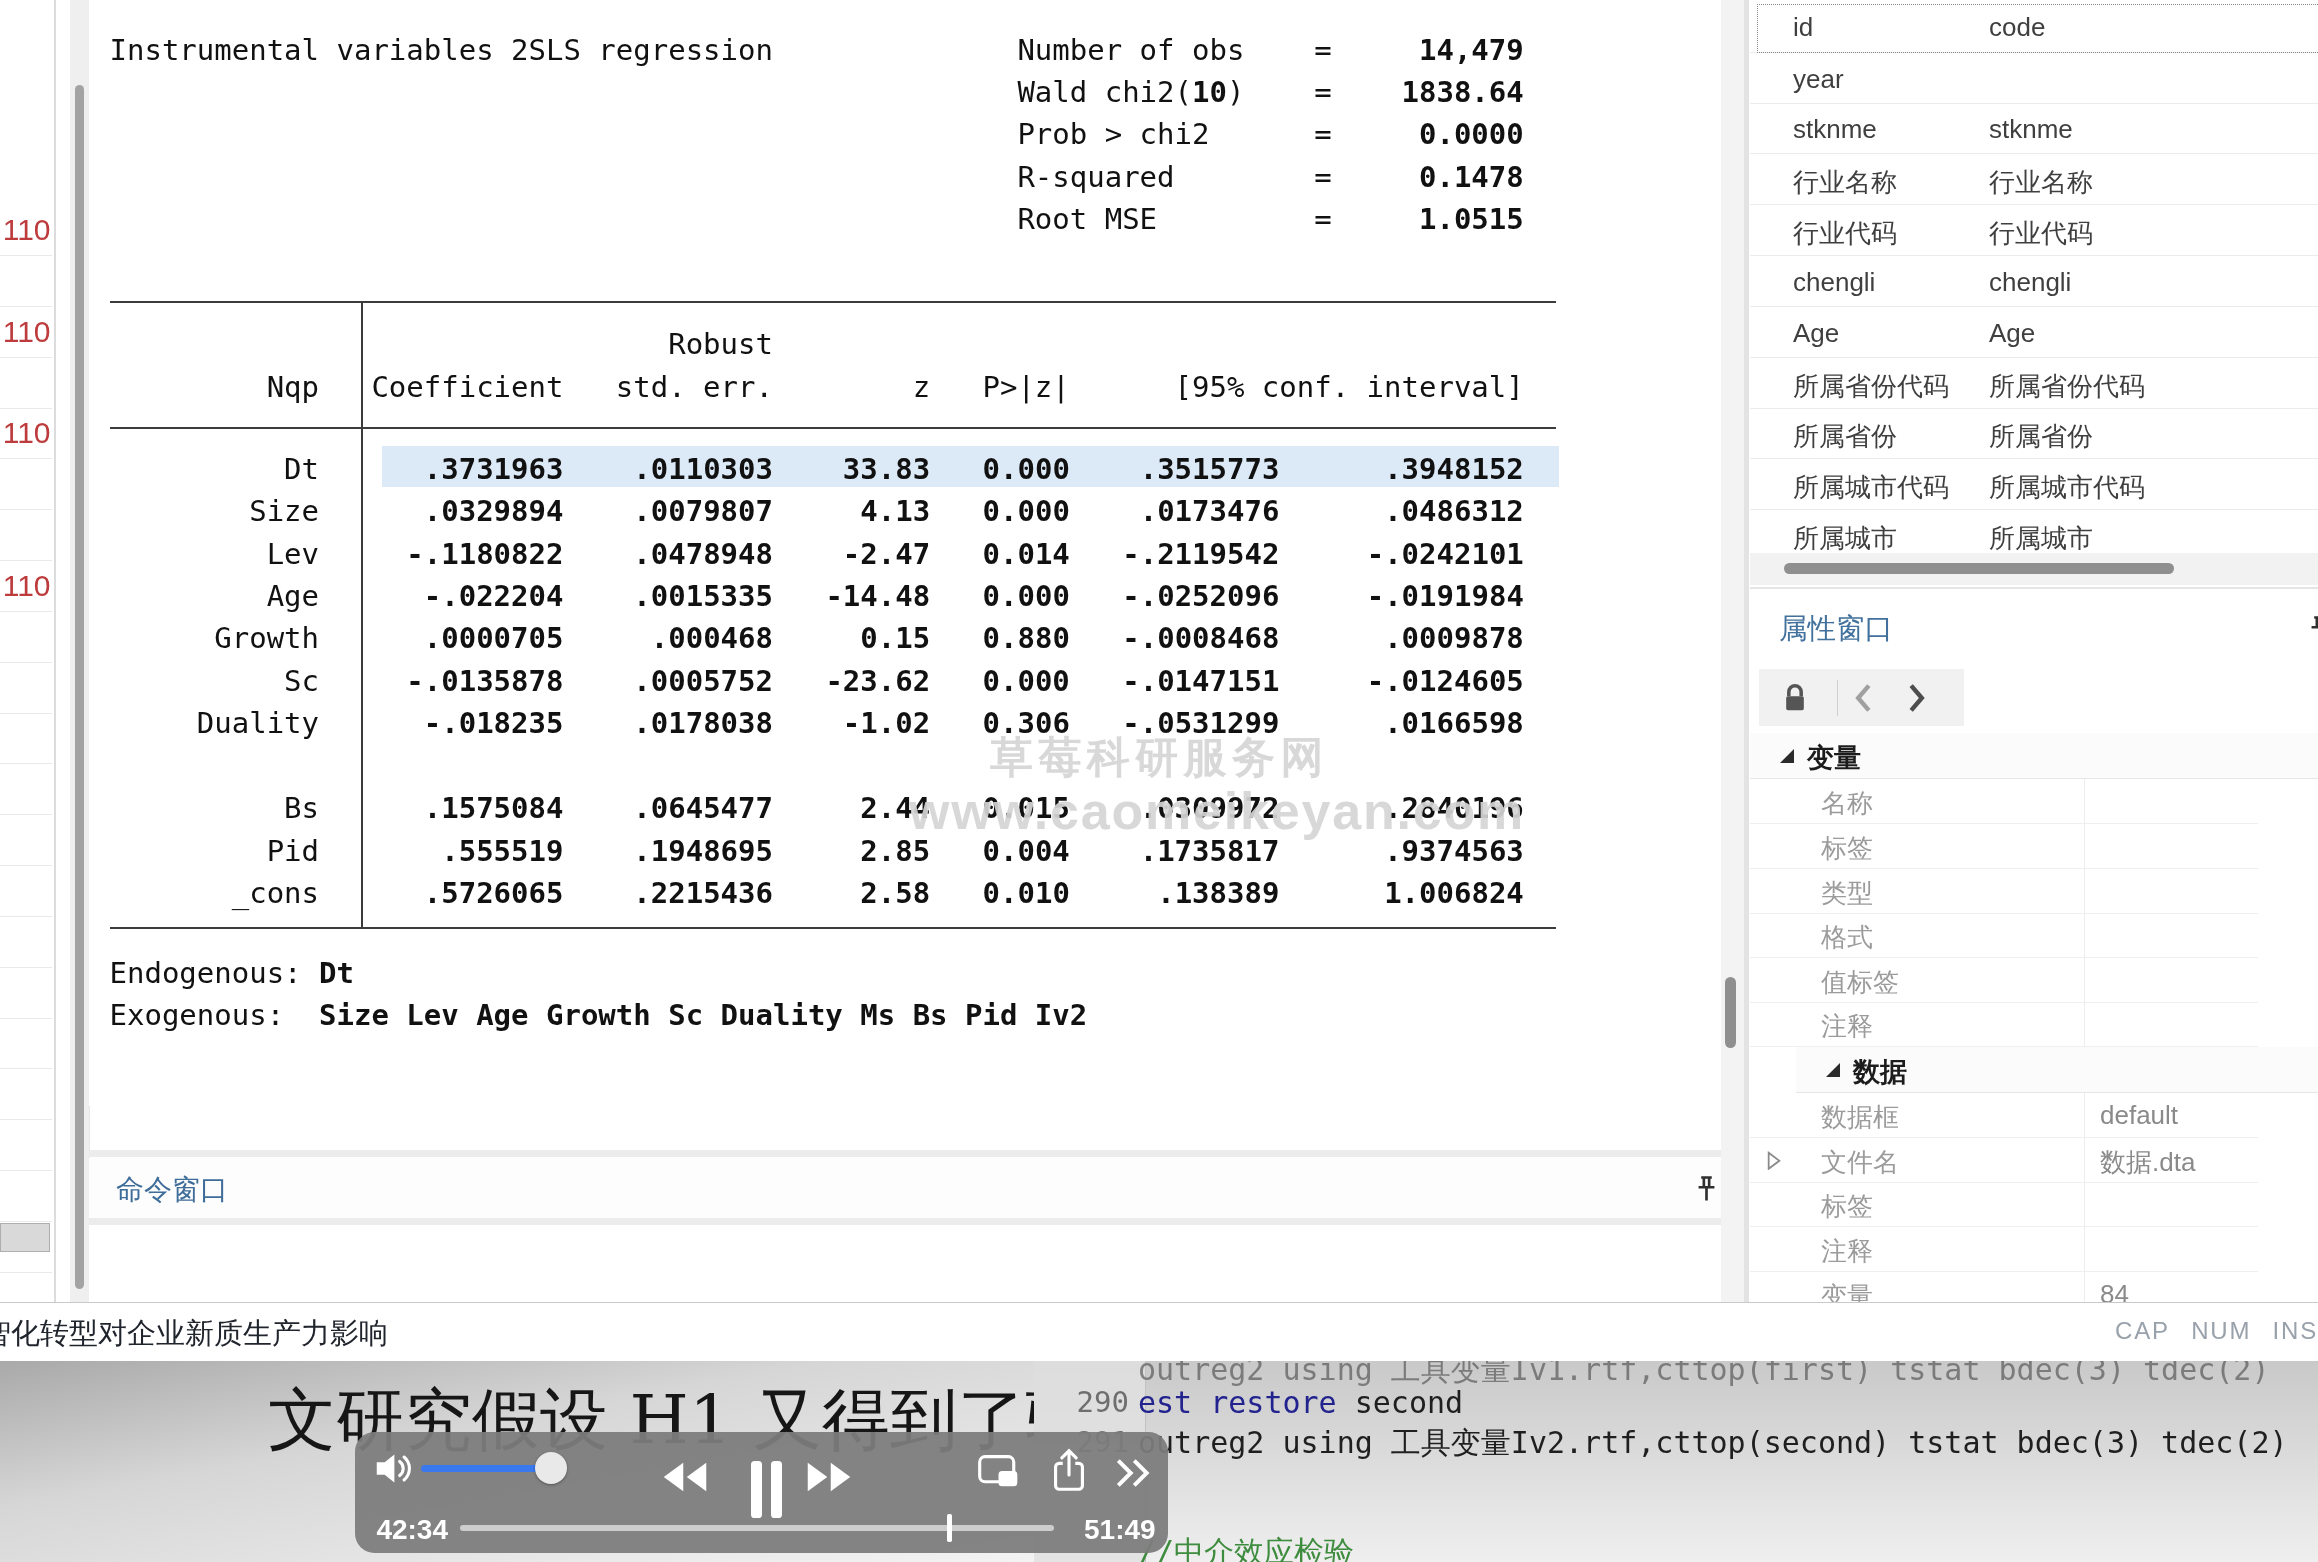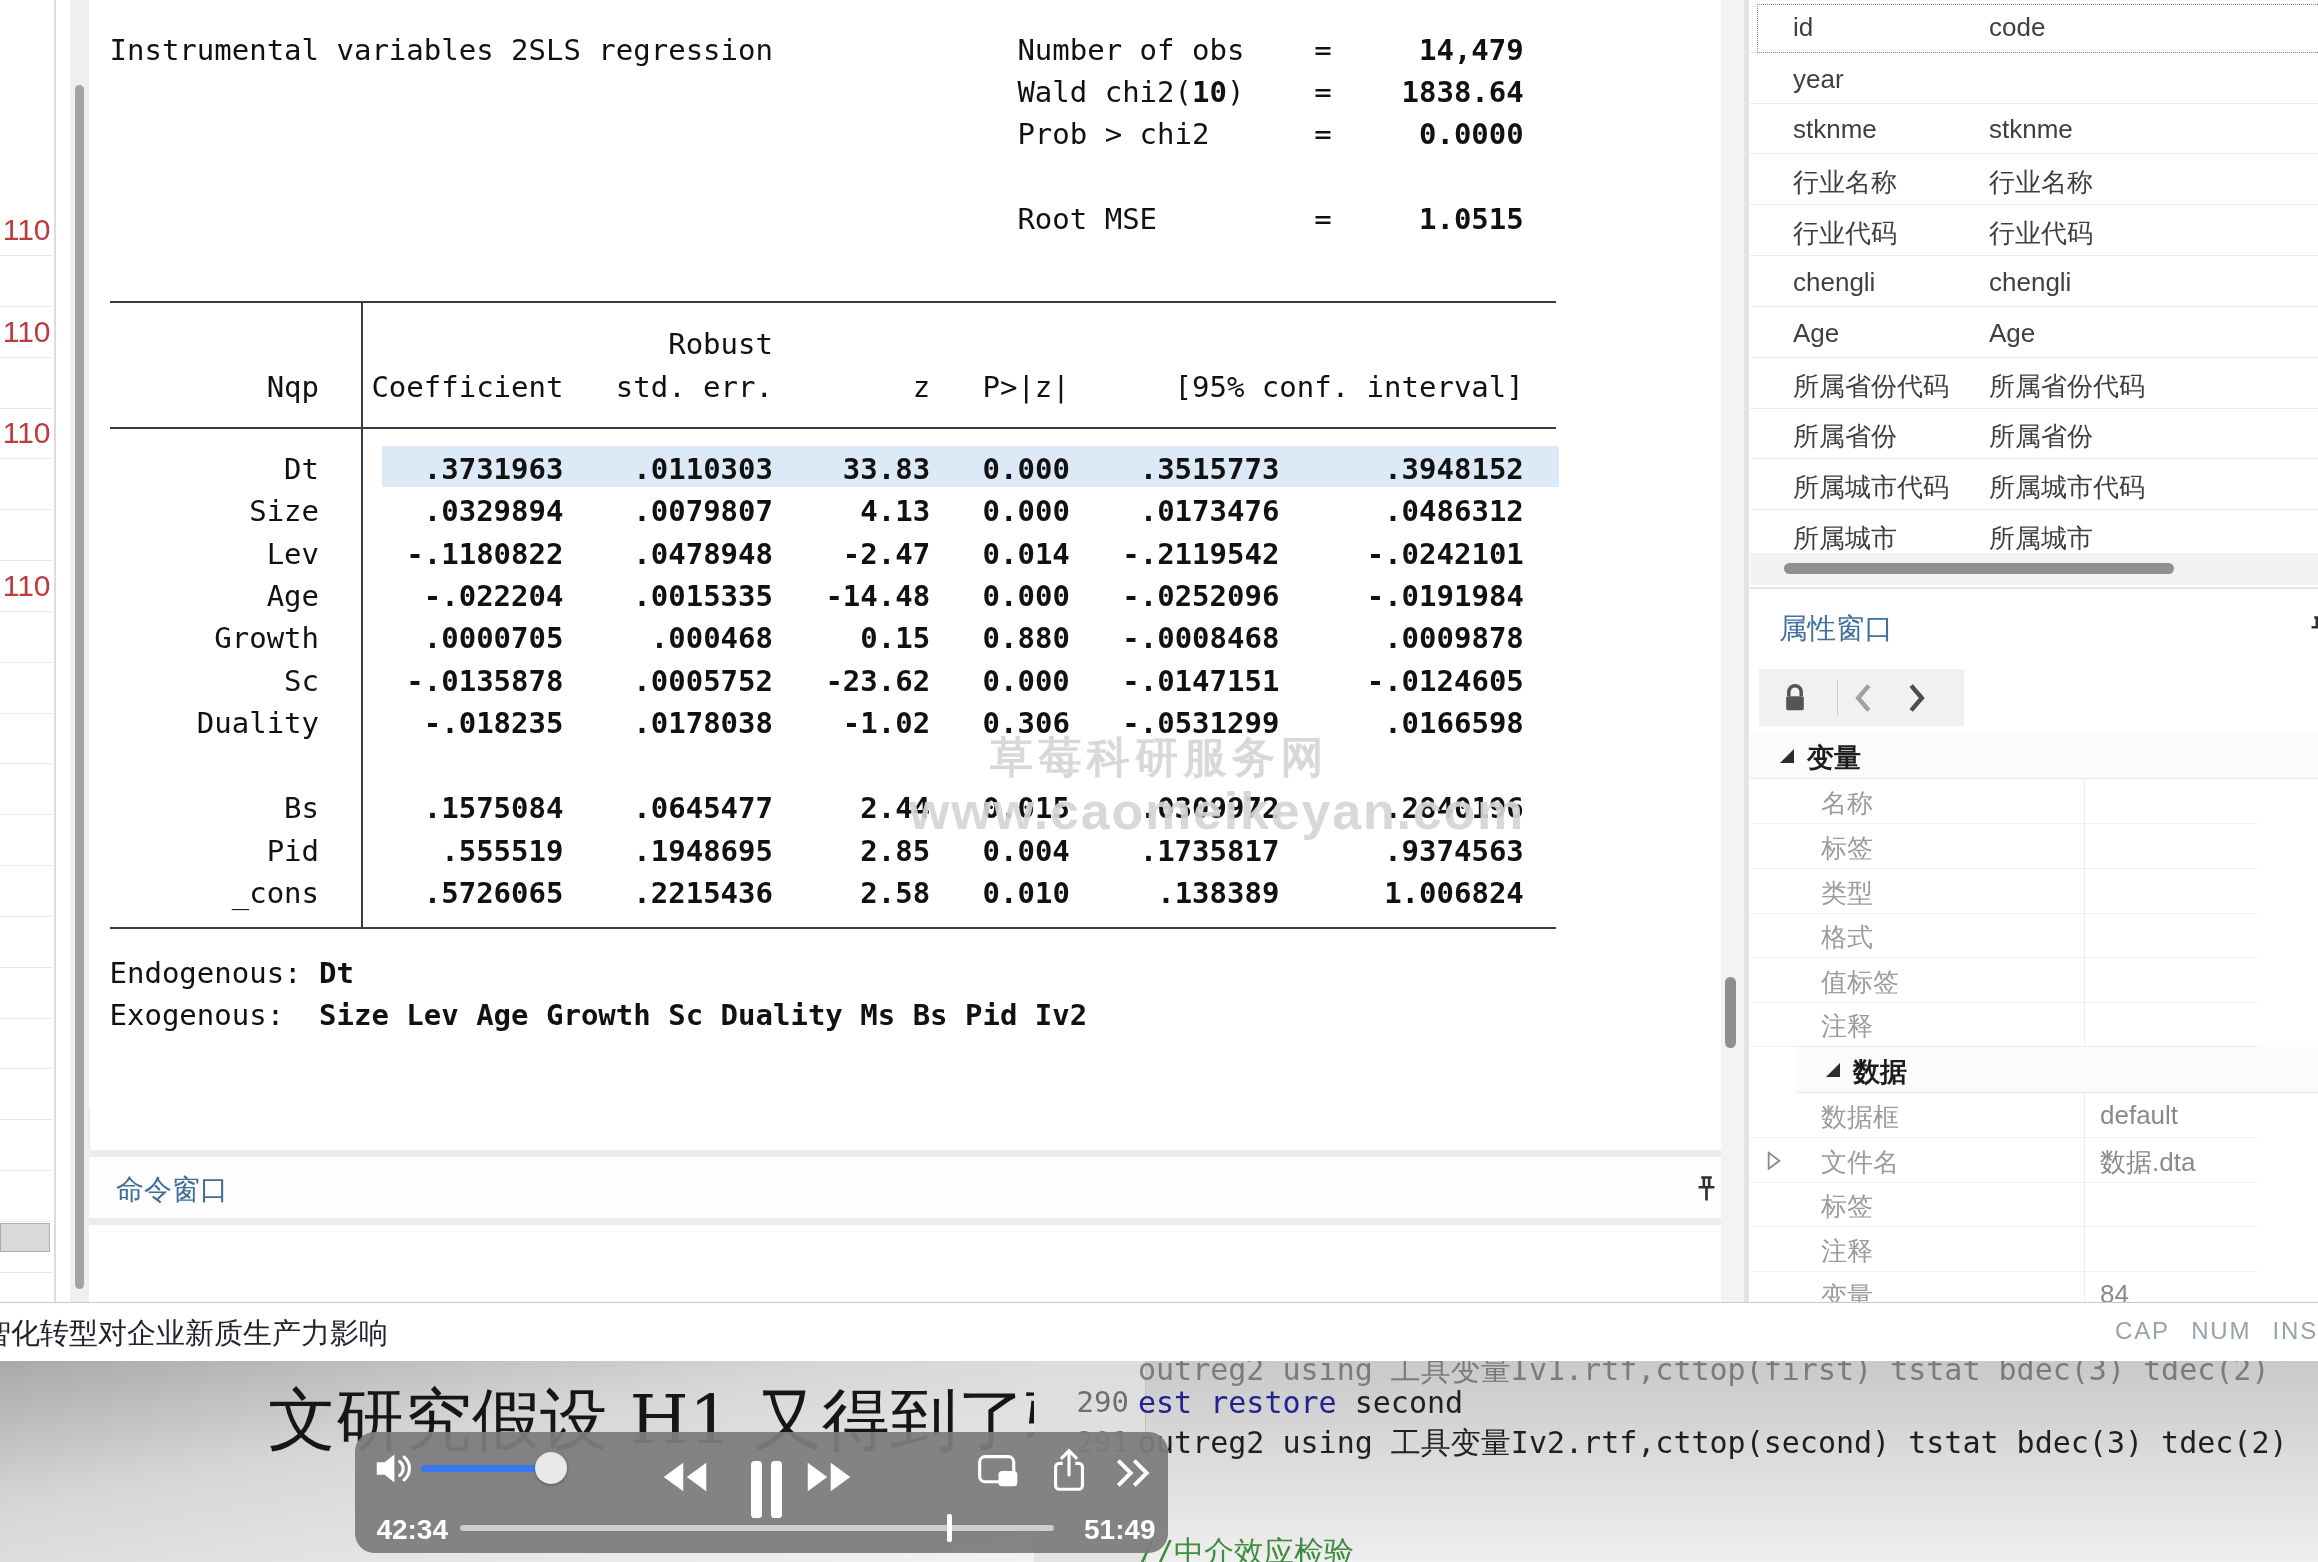--- a/index.html
+++ b/index.html
@@ -135,20 +135,21 @@
   <div id="left-scroll-track" class="abs"></div>
   <div id="left-scroll-thumb" class="abs"></div>
   <div id="output-left-border" class="abs"></div>
 
   <div id="output-area" class="abs">
     <div id="dt-highlight" class="abs"></div>
     <div id="out-lines" class="abs" style="left:0;top:0;width:1632px;height:1106px;">
         <div class="out-line" style="top: 28.5px;">Instrumental variables 2SLS regression              Number of obs    =     <b>14,479</b></div>
         <div class="out-line" style="top: 71px;">                                                    Wald chi2(<b>10</b>)    =    <b>1838.64</b></div>
         <div class="out-line" style="top: 113px;">                                                    Prob &gt; chi2      =     <b>0.0000</b></div>
+        <div class="out-line" style="top: 156px;">                                                    R-squared        =     <b>0.1478</b></div>
         <div class="out-line" style="top: 198px;">                                                    Root MSE         =     <b>1.0515</b></div>
         <div class="out-line" style="top: 323px;">                                Robust</div>
         <div class="out-line" style="top: 366px;">         Nqp   Coefficient   std. err.        z   P&gt;|z|      [95% conf. interval]</div>
         <div class="out-line" style="top: 448px;">          Dt      <b>.3731963</b>    <b>.0110303</b>    <b>33.83</b>   <b>0.000</b>    <b>.3515773</b>      <b>.3948152</b></div>
         <div class="out-line" style="top: 490px;">        Size      <b>.0329894</b>    <b>.0079807</b>     <b>4.13</b>   <b>0.000</b>    <b>.0173476</b>      <b>.0486312</b></div>
         <div class="out-line" style="top: 533px;">         Lev     <b>-.1180822</b>    <b>.0478948</b>    <b>-2.47</b>   <b>0.014</b>   <b>-.2119542</b>     <b>-.0242101</b></div>
         <div class="out-line" style="top: 575px;">         Age      <b>-.022204</b>    <b>.0015335</b>   <b>-14.48</b>   <b>0.000</b>   <b>-.0252096</b>     <b>-.0191984</b></div>
         <div class="out-line" style="top: 617px;">      Growth      <b>.0000705</b>     <b>.000468</b>     <b>0.15</b>   <b>0.880</b>   <b>-.0008468</b>      <b>.0009878</b></div>
         <div class="out-line" style="top: 660px;">          Sc     <b>-.0135878</b>    <b>.0005752</b>   <b>-23.62</b>   <b>0.000</b>   <b>-.0147151</b>     <b>-.0124605</b></div>
         <div class="out-line" style="top: 702px;">     Duality      <b>-.018235</b>    <b>.0178038</b>    <b>-1.02</b>   <b>0.306</b>   <b>-.0531299</b>      <b>.0166598</b></div>

